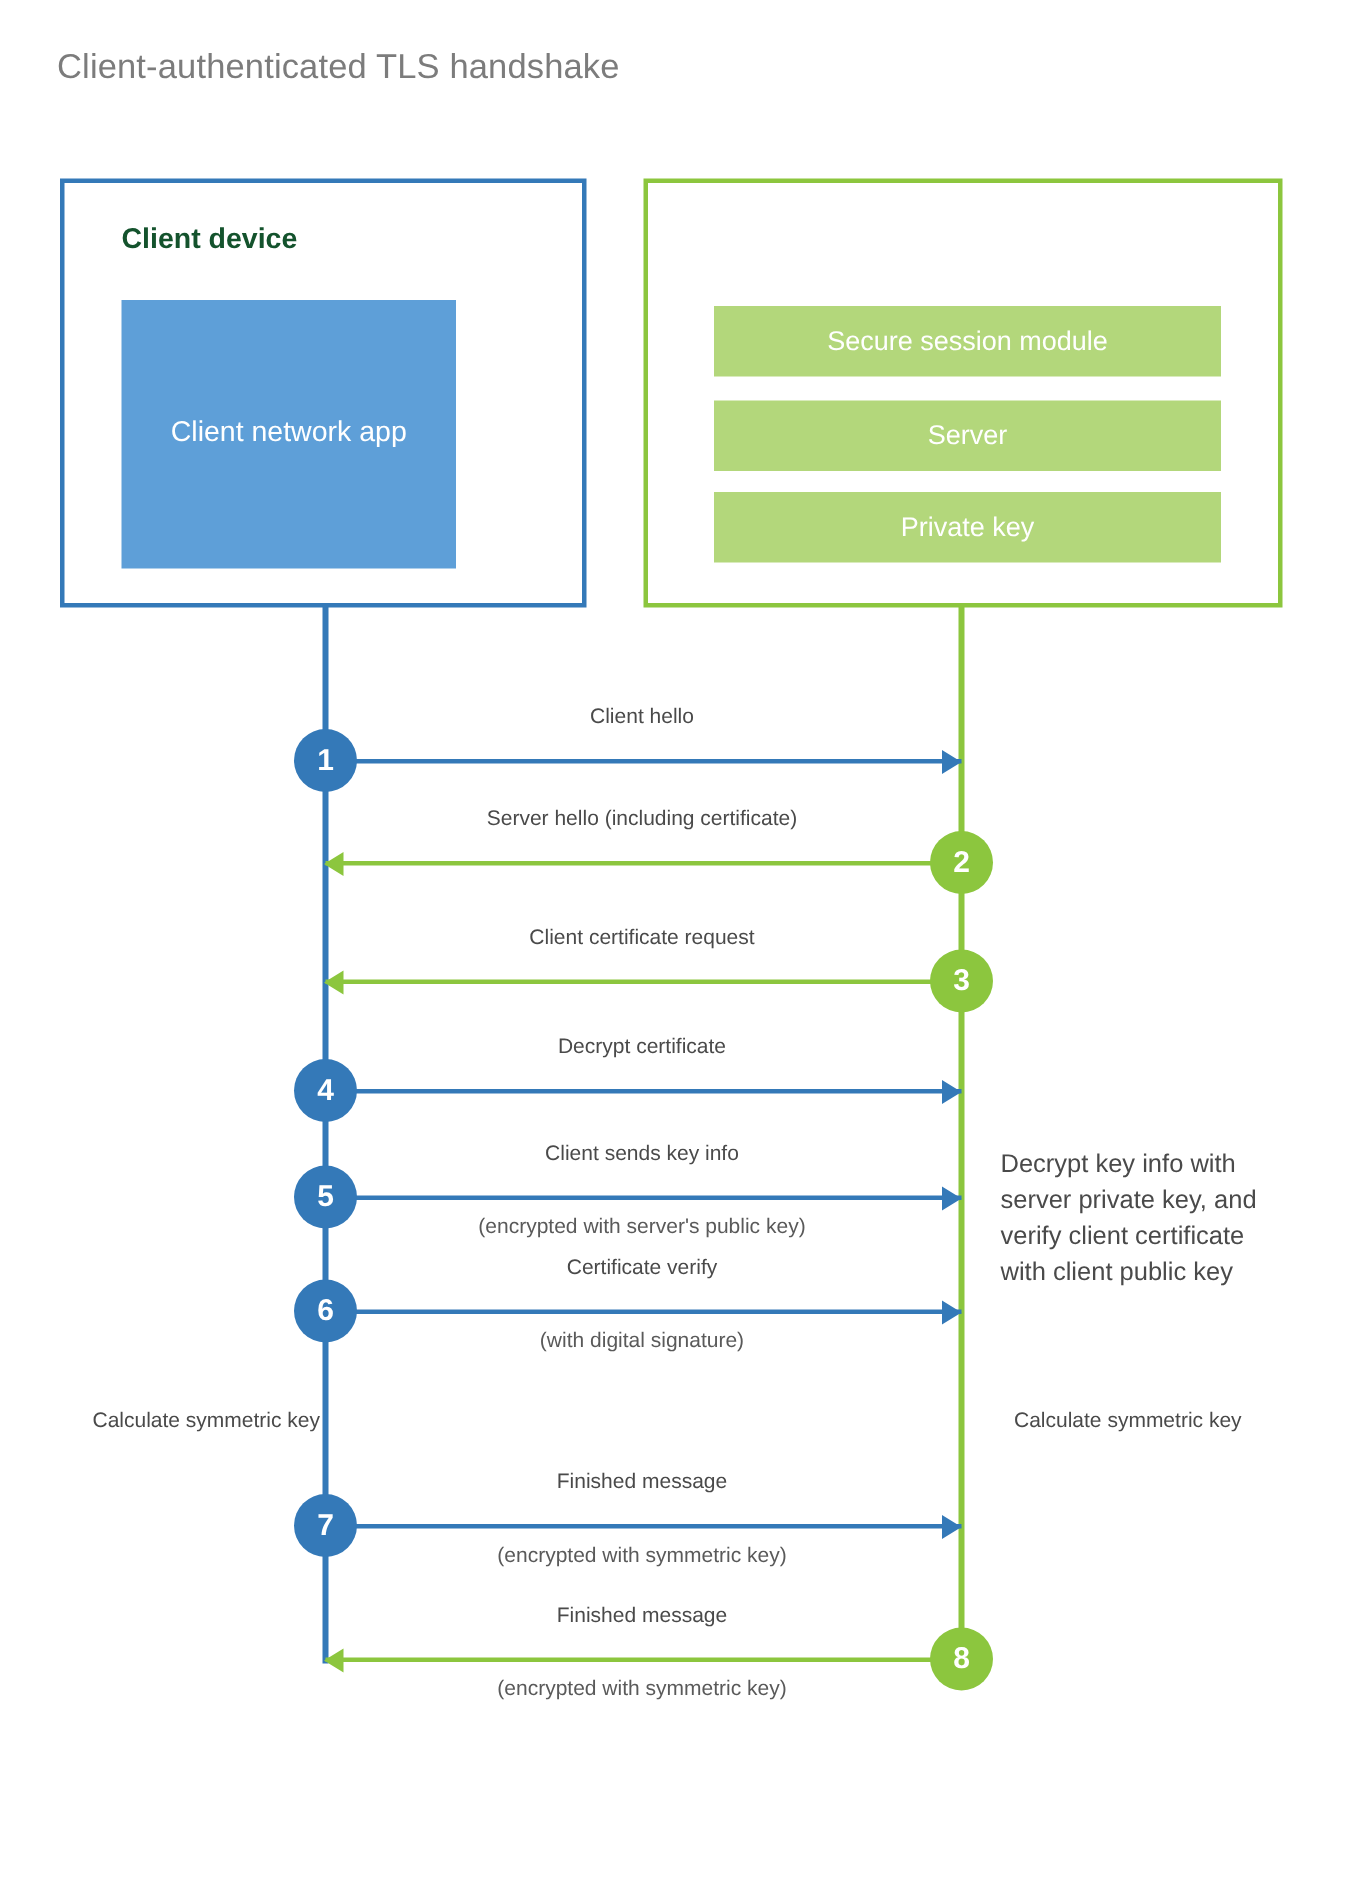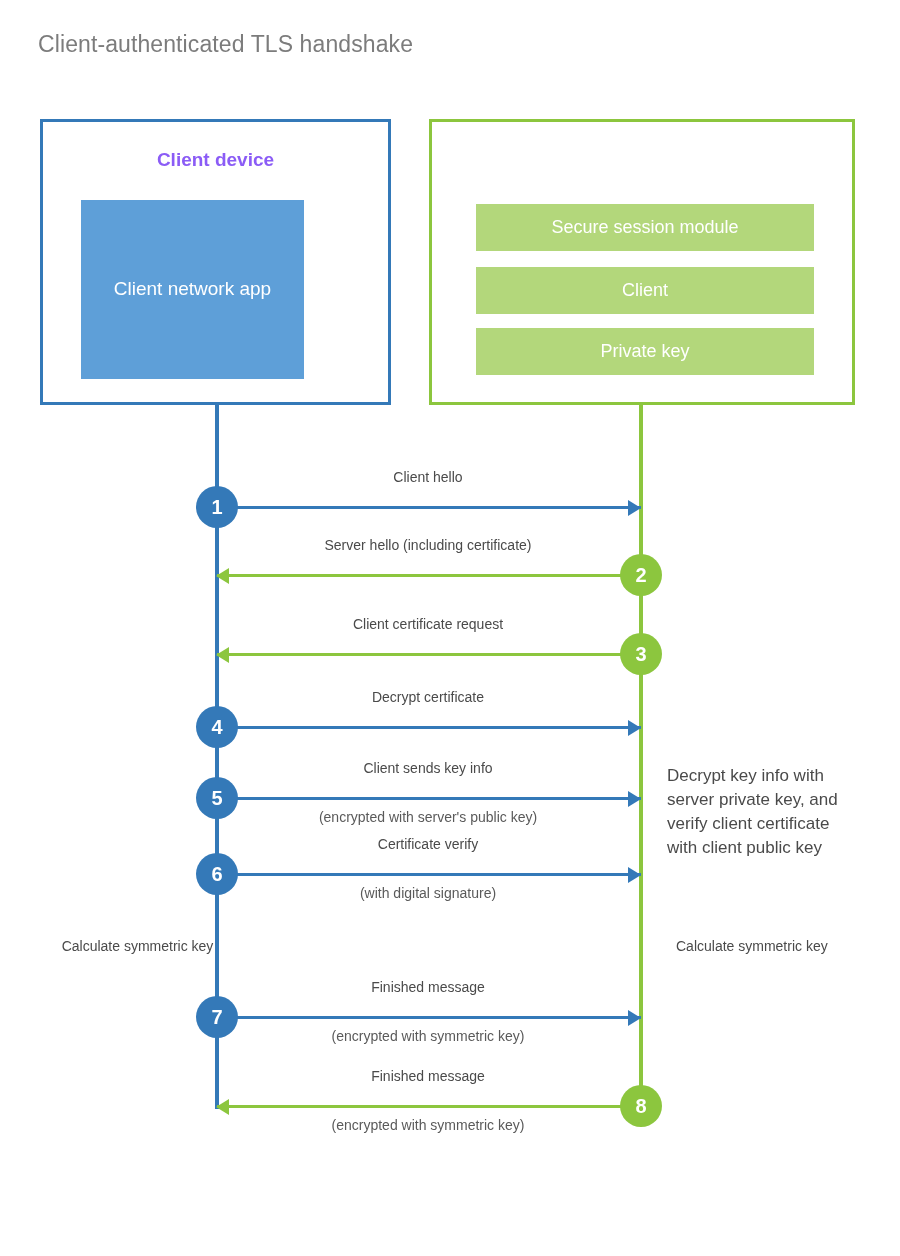--- a/index.html
+++ b/index.html
@@ -14,22 +14,22 @@
     position:absolute;left:38px;top:31px;
     font-size:23px;font-weight:400;color:#7c7c7c;
     letter-spacing:.1px;white-space:nowrap;
   }
 
   
   .actor-box{position:absolute;background:#ffffff;box-sizing:border-box;}
   .actor-box.client{left:40px;top:119px;width:351px;height:286px;border:3px solid #3479b8;}
   .actor-box.server{left:429px;top:119px;width:426px;height:286px;border:3px solid #8cc63e;}
   .actor-title{
-    position:absolute;left:0;right:0;top:27px;text-align:center;
-    font-size:19px;font-weight:700;color:#8b5cf6;
+    position:absolute;left:0;right:0;top:27px;
+    font-size:19px;font-weight:700;color:#14532d;padding-left:38px;
   }
 
   .client-app-box{
     position:absolute;left:38px;top:78px;width:223px;height:179px;
     background:#5e9fd8;color:#ffffff;font-size:19px;font-weight:400;
     display:flex;align-items:center;justify-content:center;text-align:center;
     line-height:1.3;
   }
   .server-module{
     position:absolute;left:44px;width:338px;height:47px;
@@ -86,21 +86,21 @@
 
   <div class="page-title">Client-authenticated TLS handshake</div>
 
   <div class="actor-box client">
     <div class="actor-title">Client device</div>
     <div class="client-app-box">Client network app</div>
   </div>
 
   <div class="actor-box server">
     <div class="server-module m0">Secure session module</div>
-    <div class="server-module m1">Client</div>
+    <div class="server-module m1">Server</div>
     <div class="server-module m2">Private key</div>
   </div>
 
   <div class="lifeline client"></div>
   <div class="lifeline server"></div>
 
   <div class="side-note note-decrypt">Decrypt key info with server private key, and verify client certificate with client public key</div>
   <div class="side-note note-calc-client">Calculate symmetric key</div>
   <div class="side-note note-calc-server">Calculate symmetric key</div>
 

